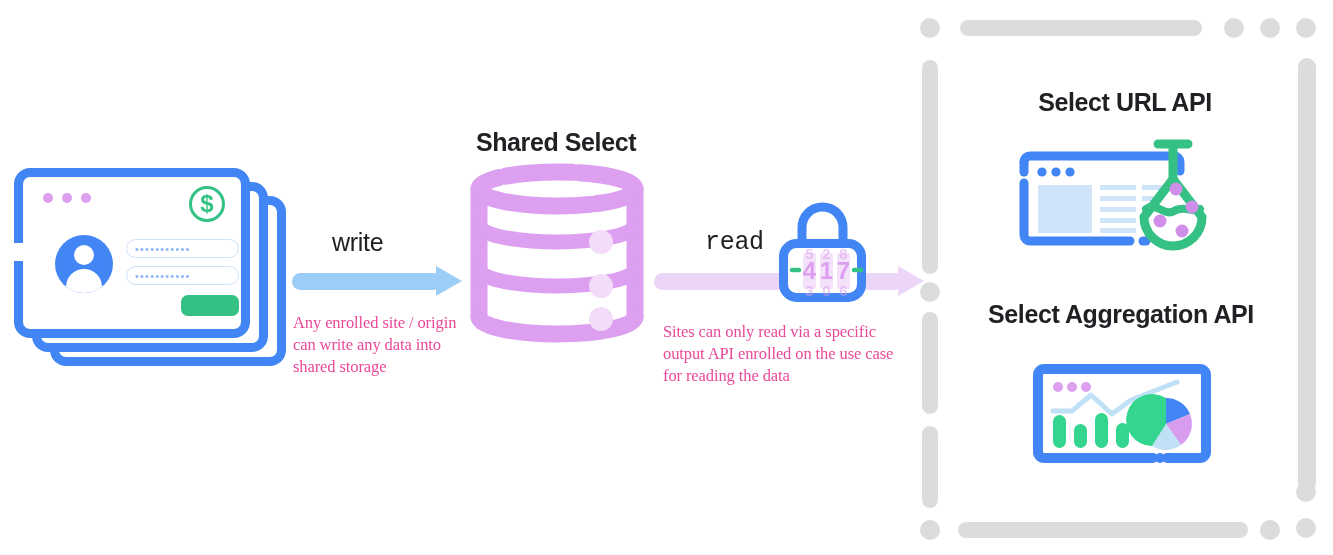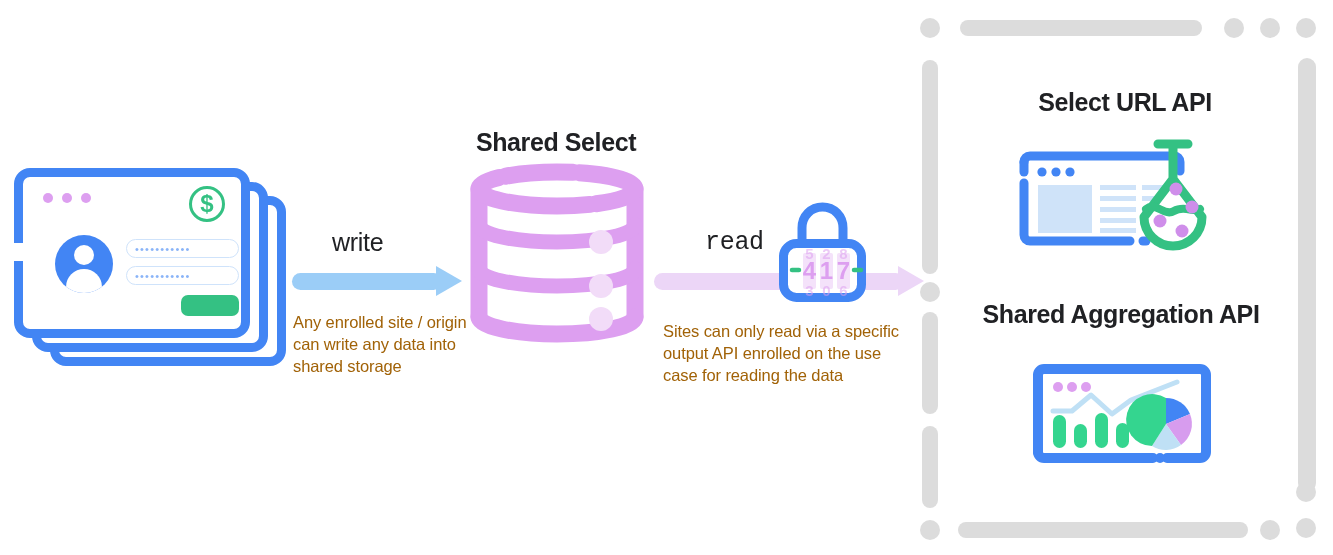--- a/index.html
+++ b/index.html
@@ -4,22 +4,22 @@
 <style>
   html,body{margin:0;padding:0;background:#ffffff;}
   body{
     width:1333px;height:555px;position:relative;overflow:hidden;
     font-family:"Liberation Sans",sans-serif;color:#202124;
   }
   .stage{position:absolute;left:0;top:0;width:1333px;height:555px;}
 
   
   .caption{
-    position:absolute;font-size:16.5px;line-height:1.32;color:#a16207;
-    font-family:Liberation Sans, sans-serif;letter-spacing:-0.1px;
+    position:absolute;font-size:16.5px;line-height:1.32;color:#ec4899;
+    font-family:Liberation Serif, serif;letter-spacing:-0.1px;
   }
   .arrow-label{
     position:absolute;font-size:25px;color:#202124;letter-spacing:-0.3px;
     font-family:"Liberation Sans",sans-serif;
   }
   .section-title{
     position:absolute;font-size:25px;font-weight:bold;color:#202124;
     letter-spacing:-0.4px;text-align:center;font-family:"Liberation Sans",sans-serif;
   }
 
@@ -228,21 +228,21 @@
         <path d="M146 9 H176 M161 9 V44 L190 82 A26 26 0 1 1 132 82 L161 44 V9 Z" fill="#ffffff" stroke="#34c183" stroke-width="9" stroke-linecap="round" stroke-linejoin="round"></path>
         <path d="M134 74 C144 66 152 82 162 76 C172 70 182 78 188 74" stroke="#34c183" stroke-width="8" fill="none" stroke-linecap="round"></path>
         <circle cx="164" cy="54" r="6.5" fill="#cf8eea"></circle>
         <circle cx="180" cy="72" r="6.5" fill="#cf8eea"></circle>
         <circle cx="148" cy="86" r="6.5" fill="#cf8eea"></circle>
         <circle cx="170" cy="96" r="6.5" fill="#cf8eea"></circle>
       </g>
     </svg>
   </div>
 
-  <div class="section-title" style="left:945px;top:300px;width:352px;">Shared Aggregation API</div>
+  <div class="section-title" style="left:945px;top:300px;width:352px;">Select Aggregation API</div>
 
   <div id="private-agg-icon">
     <svg width="190" height="122" viewBox="0 0 190 122" fill="none" xmlns="http://www.w3.org/2000/svg">
 
       <g stroke="#4285f4" stroke-width="10" stroke-linecap="round" fill="none">
         <path d="M11 94 V17 A6 6 0 0 1 17 11 H173 A6 6 0 0 1 179 17 V94 A6 6 0 0 1 173 100 H140"></path>
         <path d="M126 100 H17 A6 6 0 0 1 11 94"></path>
       </g>
       <circle cx="133" cy="100" r="5" fill="#4285f4"></circle>
 

